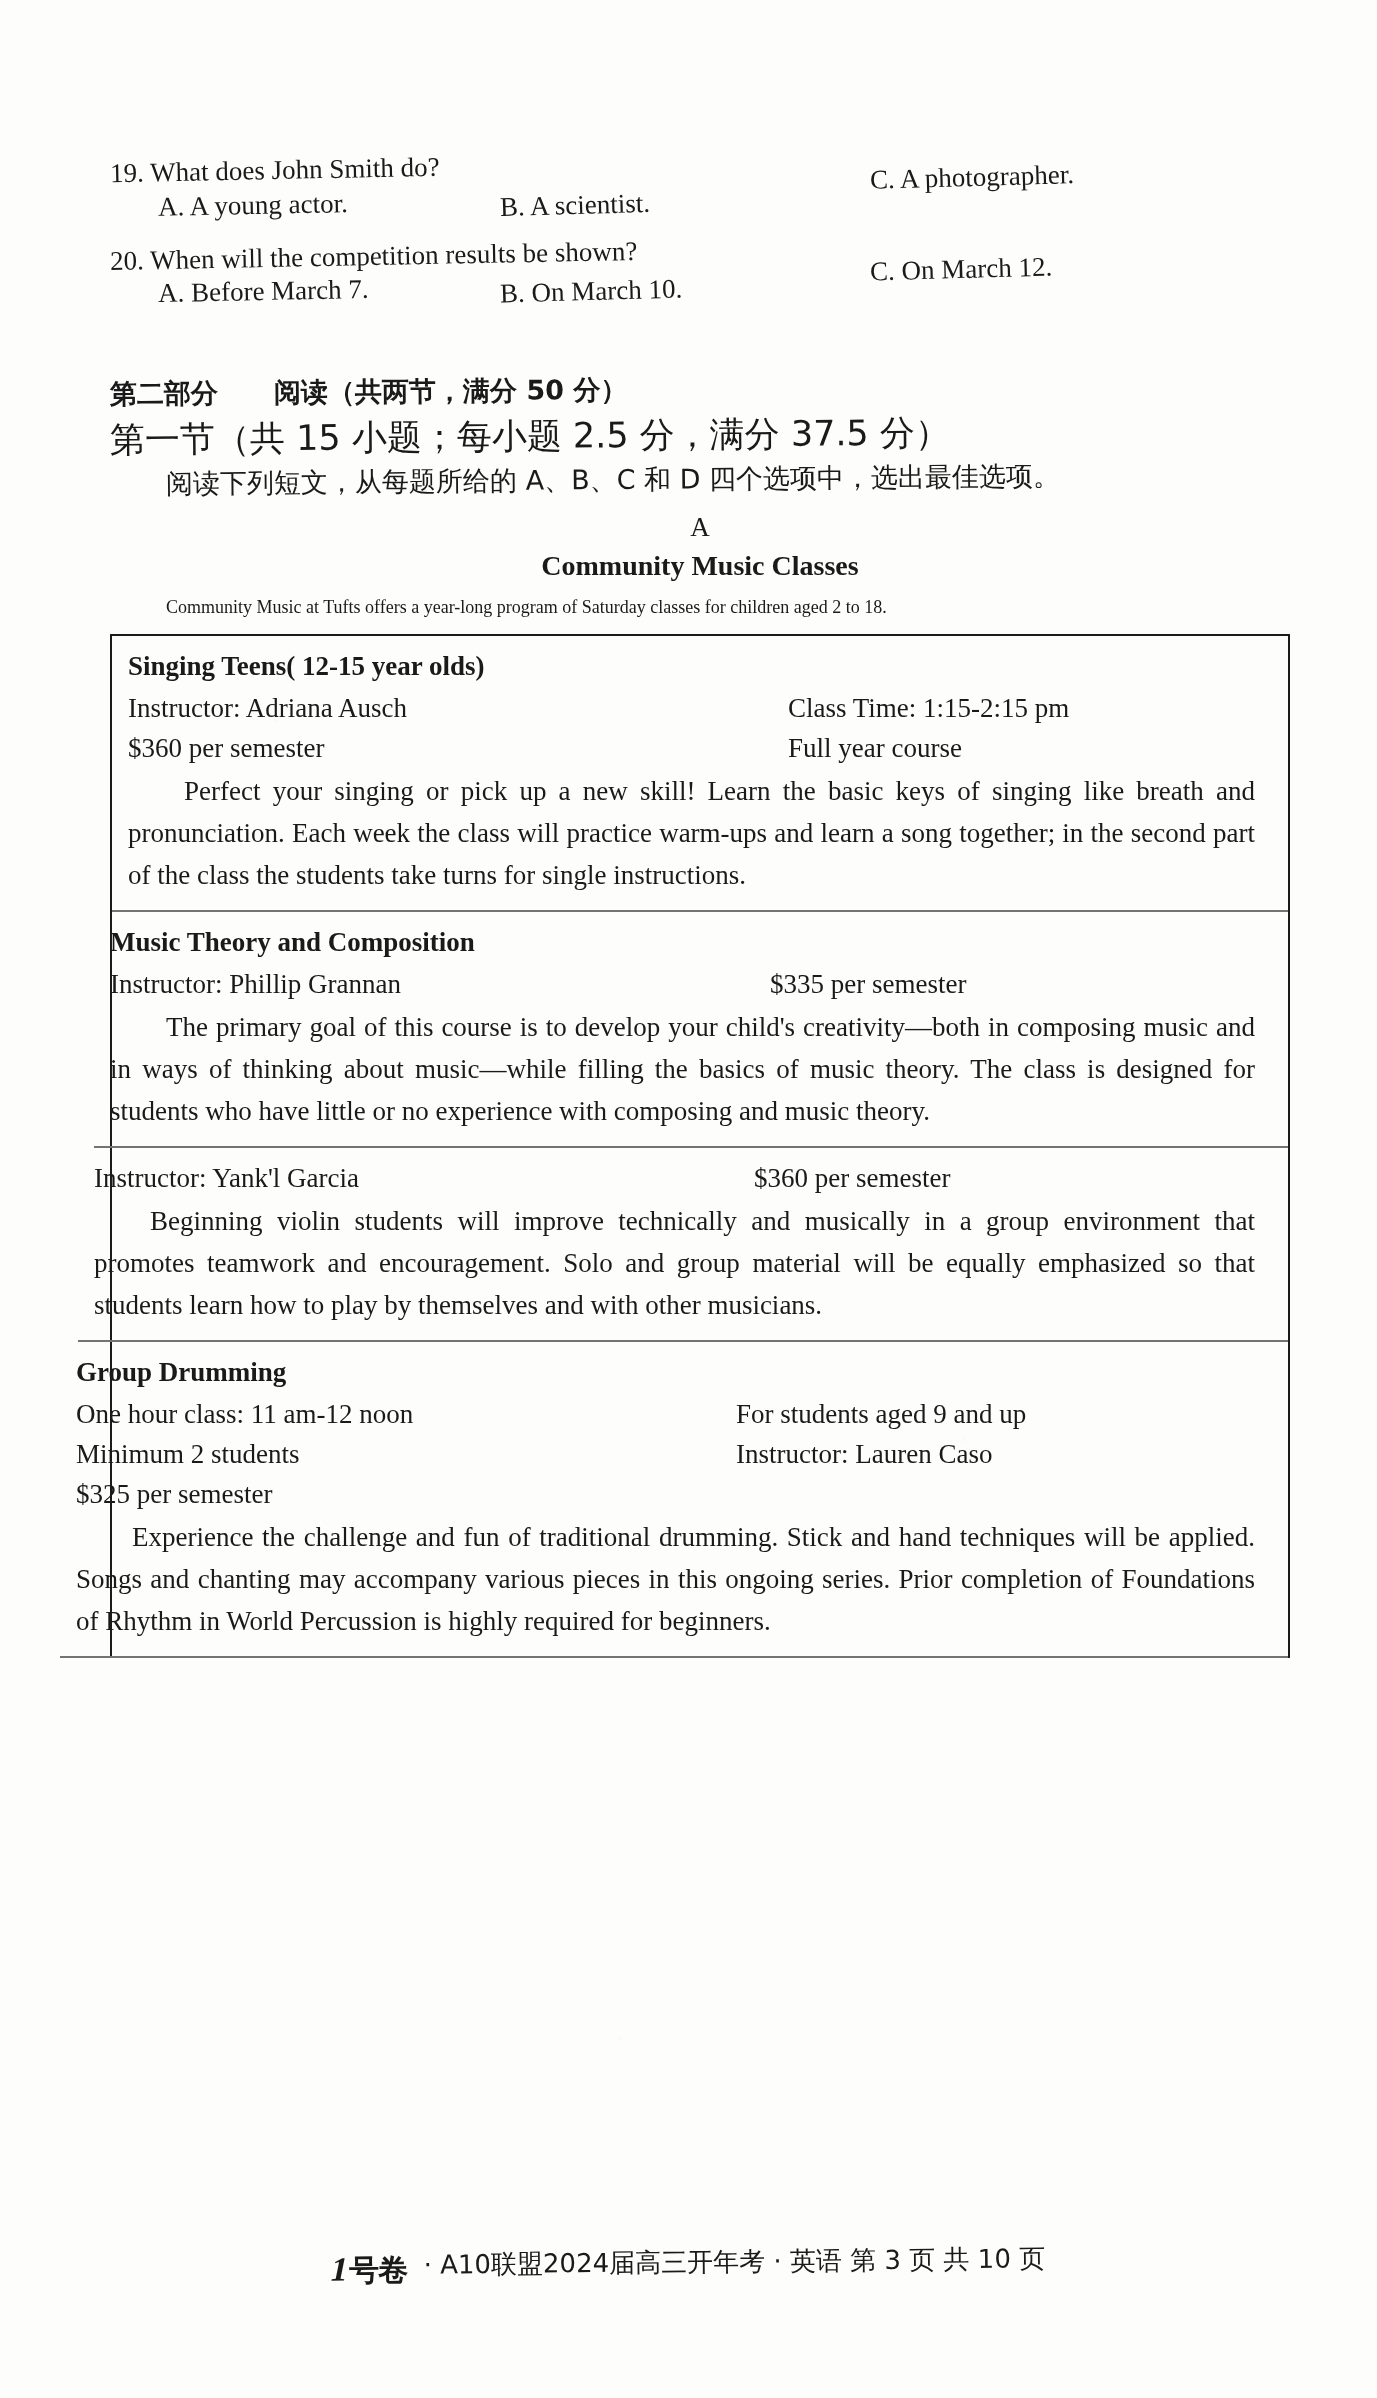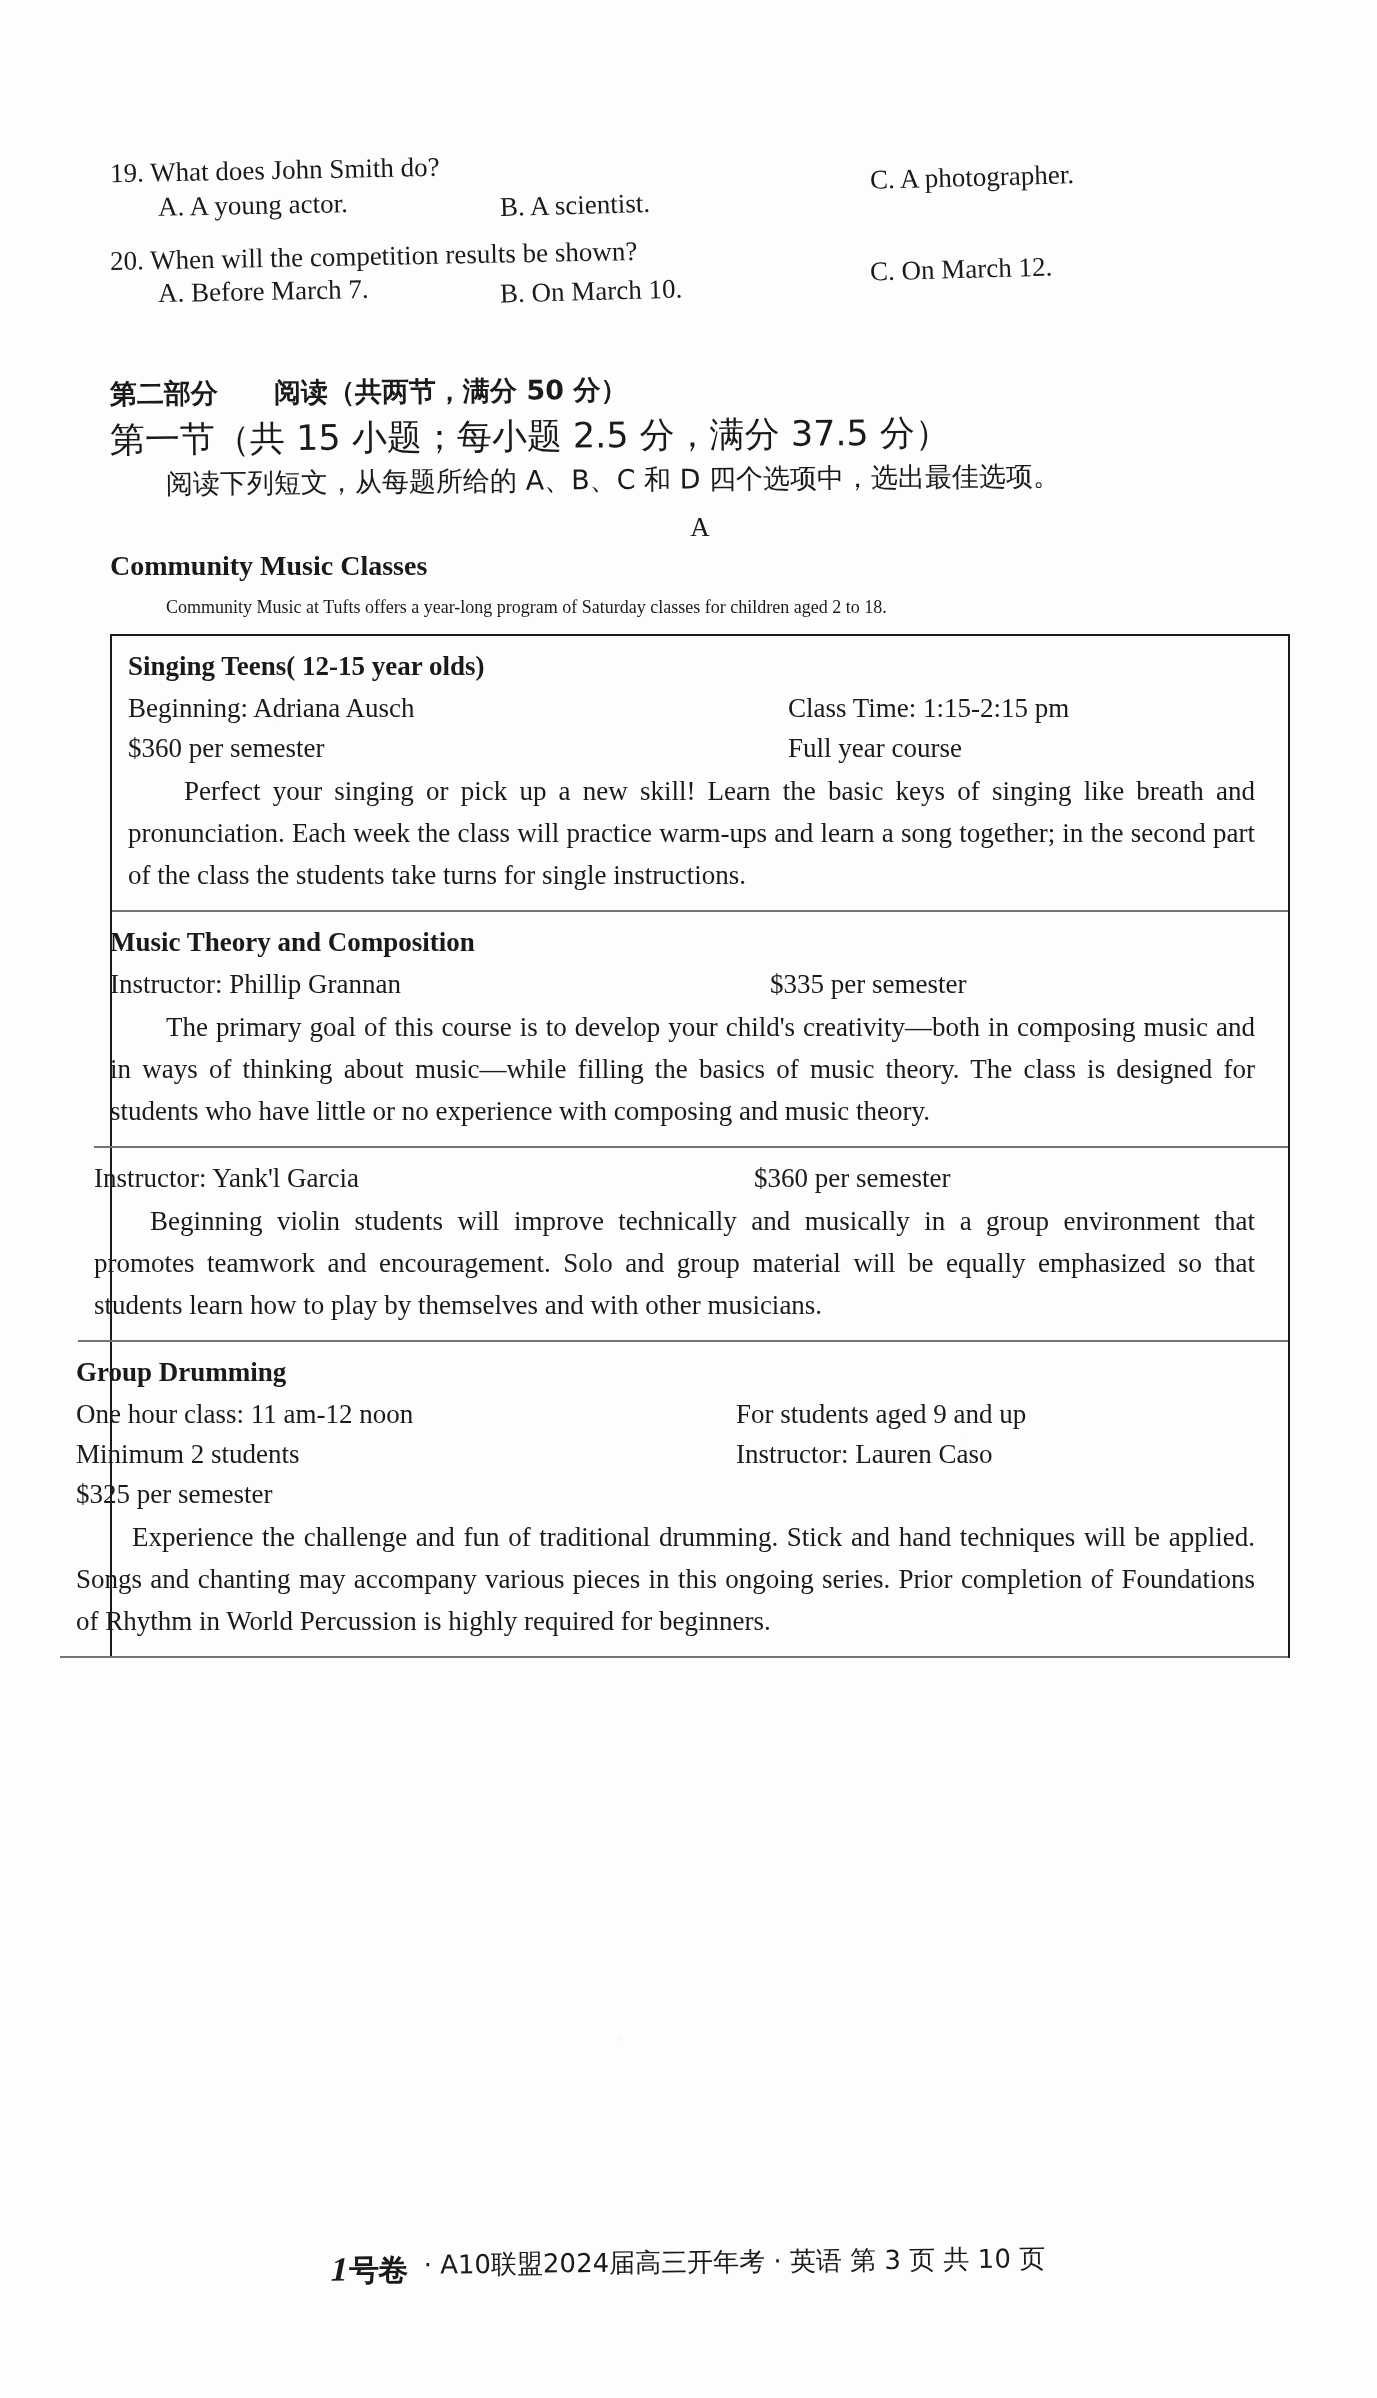--- a/index.html
+++ b/index.html
@@ -82,20 +82,21 @@
     padding-left: 56px;
   }
 
   .letter-a {
     text-align: center;
     font-size: 27px;
     line-height: 38px;
     margin-top: 6px;
   }
   .passage-title {
+    text-align: center;
     font-size: 28px;
     font-weight: bold;
     line-height: 40px;
   }
   .intro {
     font-size: 18px;
     line-height: 42px;
     text-align: justify;
     text-justify: inter-word;
   }
@@ -226,21 +227,21 @@
 
     <div class="intro">
       <span class="indent"></span><span>Community Music at Tufts offers a year-long program of Saturday classes for children aged 2 to 18.</span>
     </div>
 
     <div class="table">
 
       <div class="cellbox">
         <div class="ct-title">Singing Teens( 12-15 year olds)</div>
         <div class="two-col">
-          <span class="left">Beginning: Adriana Ausch</span>
+          <span class="left">Instructor: Adriana Ausch</span>
           <span class="right">Class Time: 1:15-2:15 pm</span>
         </div>
         <div class="two-col">
           <span class="left">$360 per semester</span>
           <span class="right">Full year course</span>
         </div>
         <div class="para">
           <span class="indent"></span><span>Perfect your singing or pick up a new skill! Learn the basic keys of singing like breath and pronunciation. Each week the class will practice warm-ups and learn a song together; in the second part of the class the students take turns for single instructions.</span>
         </div>
       </div>

